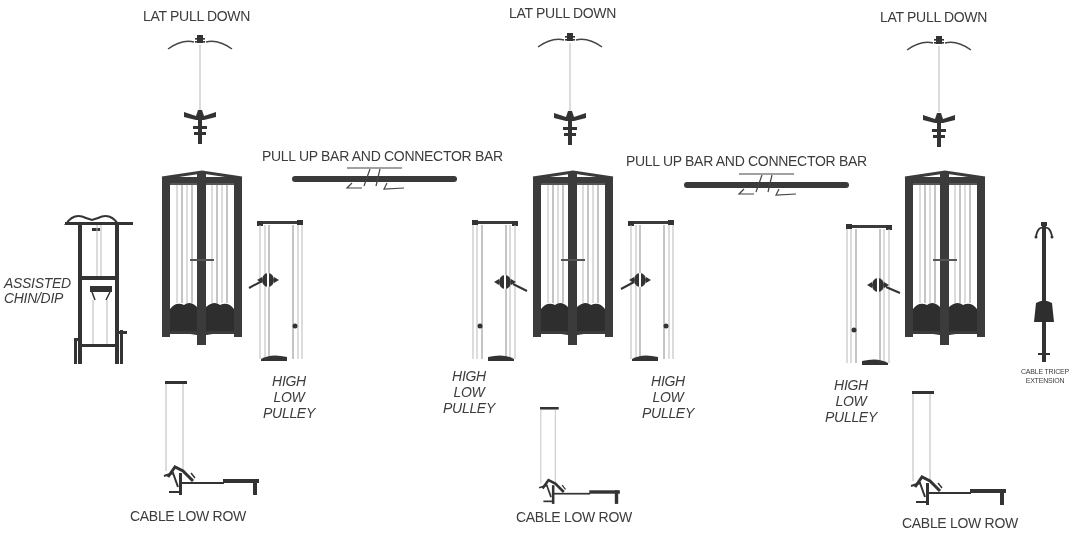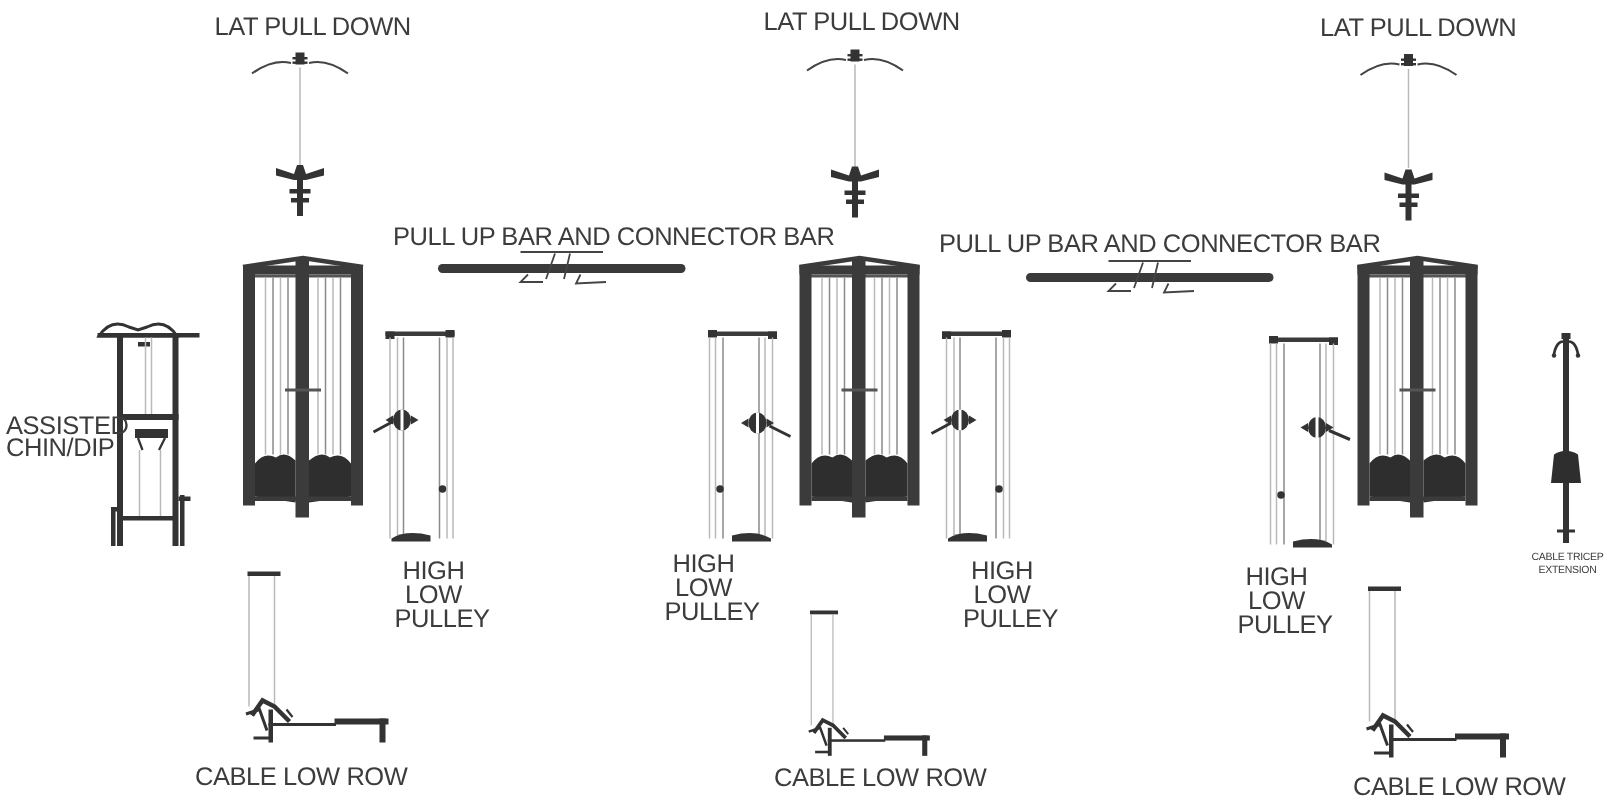--- a/index.html
+++ b/index.html
@@ -1,21 +1,21 @@
 <!DOCTYPE html>
 <html><head>
 <meta charset="utf-8">
 <style>
   html, body { margin: 0; padding: 0; background: #ffffff; }
   body { width: 1080px; height: 540px; position: relative; overflow: hidden;
          font-family: "Liberation Sans", sans-serif; color: #3a3a3a; }
-  .lbl { position: absolute; font-size: 17px; letter-spacing: -0.3px; color: #3c3c3c; white-space: nowrap; text-transform: uppercase; }
+  .lbl { position: absolute; font-size: 14px; letter-spacing: -0.3px; color: #3c3c3c; white-space: nowrap; text-transform: uppercase; }
   .lbl.center { text-align: center; }
   .lbl.small { font-size: 7px; letter-spacing: -0.2px; line-height: 9px; }
-  .lbl.stack { line-height: 16px; text-align: center; }
+  .lbl.stack { line-height: 16px; text-align: center; font-style: italic; }
   svg.canvas { position: absolute; left: 0; top: 0; }
   .cable { stroke: #b9b9b9; stroke-width: 1; fill: none; }
   .cable-d { stroke: #8a8a8a; stroke-width: 1; fill: none; }
 </style>
 </head>
 <body>
 
 <svg class="canvas" width="1080" height="540" viewBox="0 0 1080 540">
   <defs>
 

